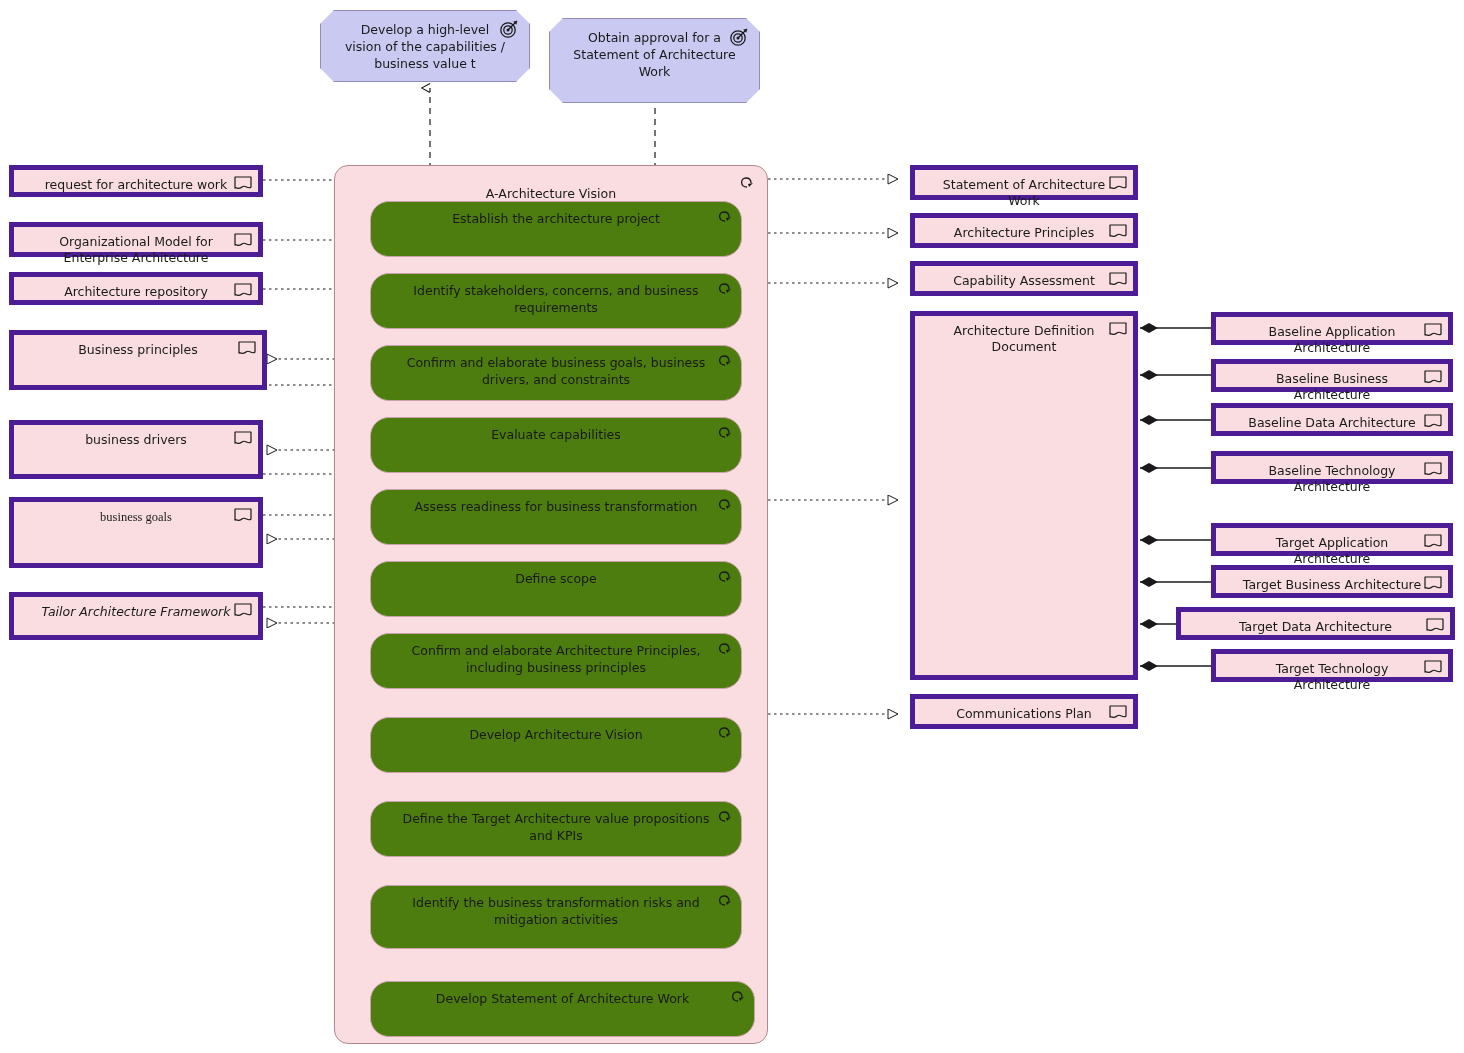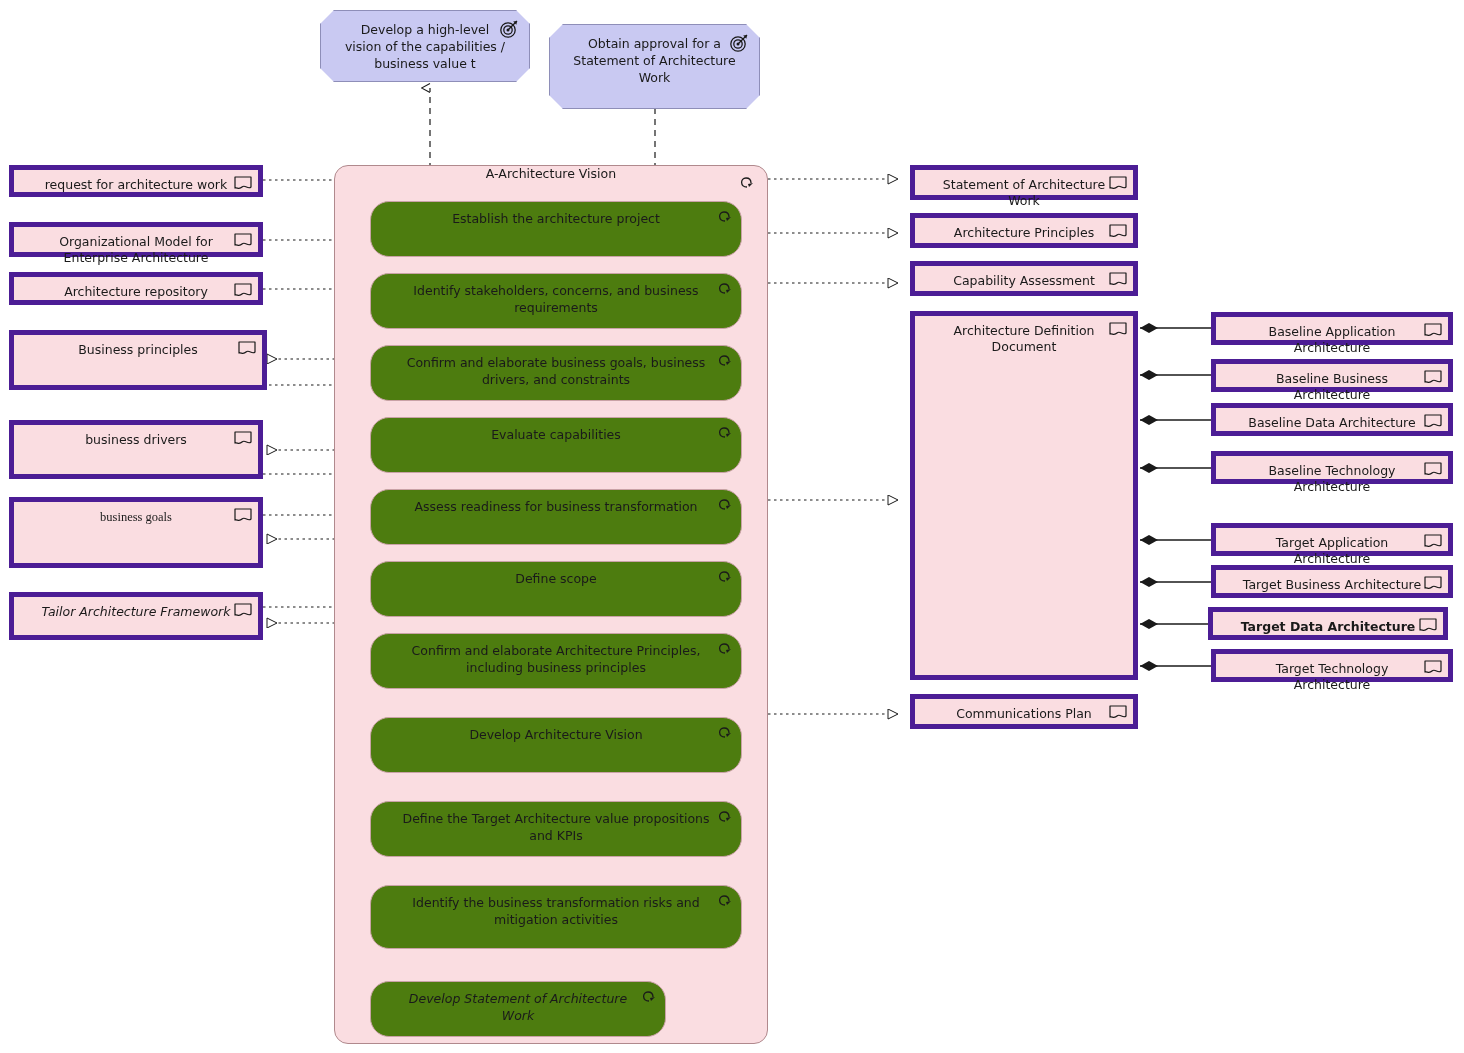--- a/index.html
+++ b/index.html
@@ -48,21 +48,21 @@
   }
   .proc-group {
     background: #fadde1;
     border: 1px solid #b0898d;
     border-radius: 14px;
     z-index: 6;
   }
   .proc-group > .label {
     display: block;
     text-align: center;
-    padding-top: 0;
+    padding-top: 20px;
     font-size: 12.5px;
     line-height: 16px;
     color: #1a1a1a;
   }
   .process {
     background: #4d7c0f;
     border: 1px solid #c9a2a6;
     border-radius: 19px;
     z-index: 11;
   }
@@ -194,21 +194,21 @@
       <svg viewBox="0 0 20 20" width="20" height="20">
         <circle cx="9" cy="11" r="7.2" fill="none" stroke="#1a1a1a" stroke-width="1.3"></circle>
         <circle cx="9" cy="11" r="4.2" fill="none" stroke="#1a1a1a" stroke-width="1.3"></circle>
         <circle cx="9" cy="11" r="1.5" fill="#1a1a1a"></circle>
         <path d="M9,11 L18,2" stroke="#1a1a1a" stroke-width="1.3" fill="none"></path>
         <path d="M18,2 L14.2,2.6 L17.4,5.8 z" fill="#1a1a1a"></path>
       </svg>
     </span>
   </div>
 
-  <div class="node goal" style="left:549px; top:24px; width:211px; height:85px;">
+  <div class="node goal" style="left:549px; top:18px; width:211px; height:85px;">
     <span class="label">Obtain approval for a Statement of Architecture Work</span>
     <span class="goal-icon">
       <svg viewBox="0 0 20 20" width="20" height="20">
         <circle cx="9" cy="11" r="7.2" fill="none" stroke="#1a1a1a" stroke-width="1.3"></circle>
         <circle cx="9" cy="11" r="4.2" fill="none" stroke="#1a1a1a" stroke-width="1.3"></circle>
         <circle cx="9" cy="11" r="1.5" fill="#1a1a1a"></circle>
         <path d="M9,11 L18,2" stroke="#1a1a1a" stroke-width="1.3" fill="none"></path>
         <path d="M18,2 L14.2,2.6 L17.4,5.8 z" fill="#1a1a1a"></path>
       </svg>
     </span>
@@ -380,21 +380,21 @@
   <div class="node process" style="left:370px; top:885px; width:372px; height:64px;">
     <span class="label">Identify the business transformation risks and mitigation activities</span>
     <span class="proc-icon">
       <svg viewBox="0 0 18 14" width="18" height="14">
         <path d="M10,11 C3,11 3,2 9,2 C13,2 14,5 14,7" fill="none" stroke="#1a1a1a" stroke-width="1.3"></path>
         <path d="M11,8 L16,7 L12,11 z" fill="#1a1a1a"></path>
       </svg>
     </span>
   </div>
 
-  <div class="node process" style="left:370px; top:981px; width:296px; height:56px;font-style:italic;">
+  <div class="node process" style="left:370px; top:981px; width:385px; height:56px;">
     <span class="label">Develop Statement of Architecture Work</span>
     <span class="proc-icon">
       <svg viewBox="0 0 18 14" width="18" height="14">
         <path d="M10,11 C3,11 3,2 9,2 C13,2 14,5 14,7" fill="none" stroke="#1a1a1a" stroke-width="1.3"></path>
         <path d="M11,8 L16,7 L12,11 z" fill="#1a1a1a"></path>
       </svg>
     </span>
   </div>
 
   <div class="node deliverable" style="left:910px; top:165px; width:228px; height:35px;">
@@ -489,21 +489,21 @@
 
   <div class="node deliverable" style="left:1211px; top:565px; width:242px; height:33px;">
     <span class="label">Target Business Architecture</span>
     <span class="icon">
       <svg viewBox="0 0 18 16" width="18" height="16">
         <path d="M1,1 H17 V11 C14,14 11,8 8,11 C5,14 3,11 1,12 Z" fill="none" stroke="#1a1a1a" stroke-width="1.2" stroke-linejoin="round"></path>
       </svg>
     </span>
   </div>
 
-  <div class="node deliverable" style="left:1208px; top:607px; width:240px; height:33px;font-weight:bold;">
+  <div class="node deliverable" style="left:1176px; top:607px; width:279px; height:33px;">
     <span class="label">Target Data Architecture</span>
     <span class="icon">
       <svg viewBox="0 0 18 16" width="18" height="16">
         <path d="M1,1 H17 V11 C14,14 11,8 8,11 C5,14 3,11 1,12 Z" fill="none" stroke="#1a1a1a" stroke-width="1.2" stroke-linejoin="round"></path>
       </svg>
     </span>
   </div>
 
   <div class="node deliverable" style="left:1211px; top:649px; width:242px; height:33px;">
     <span class="label">Target Technology Architecture</span>

